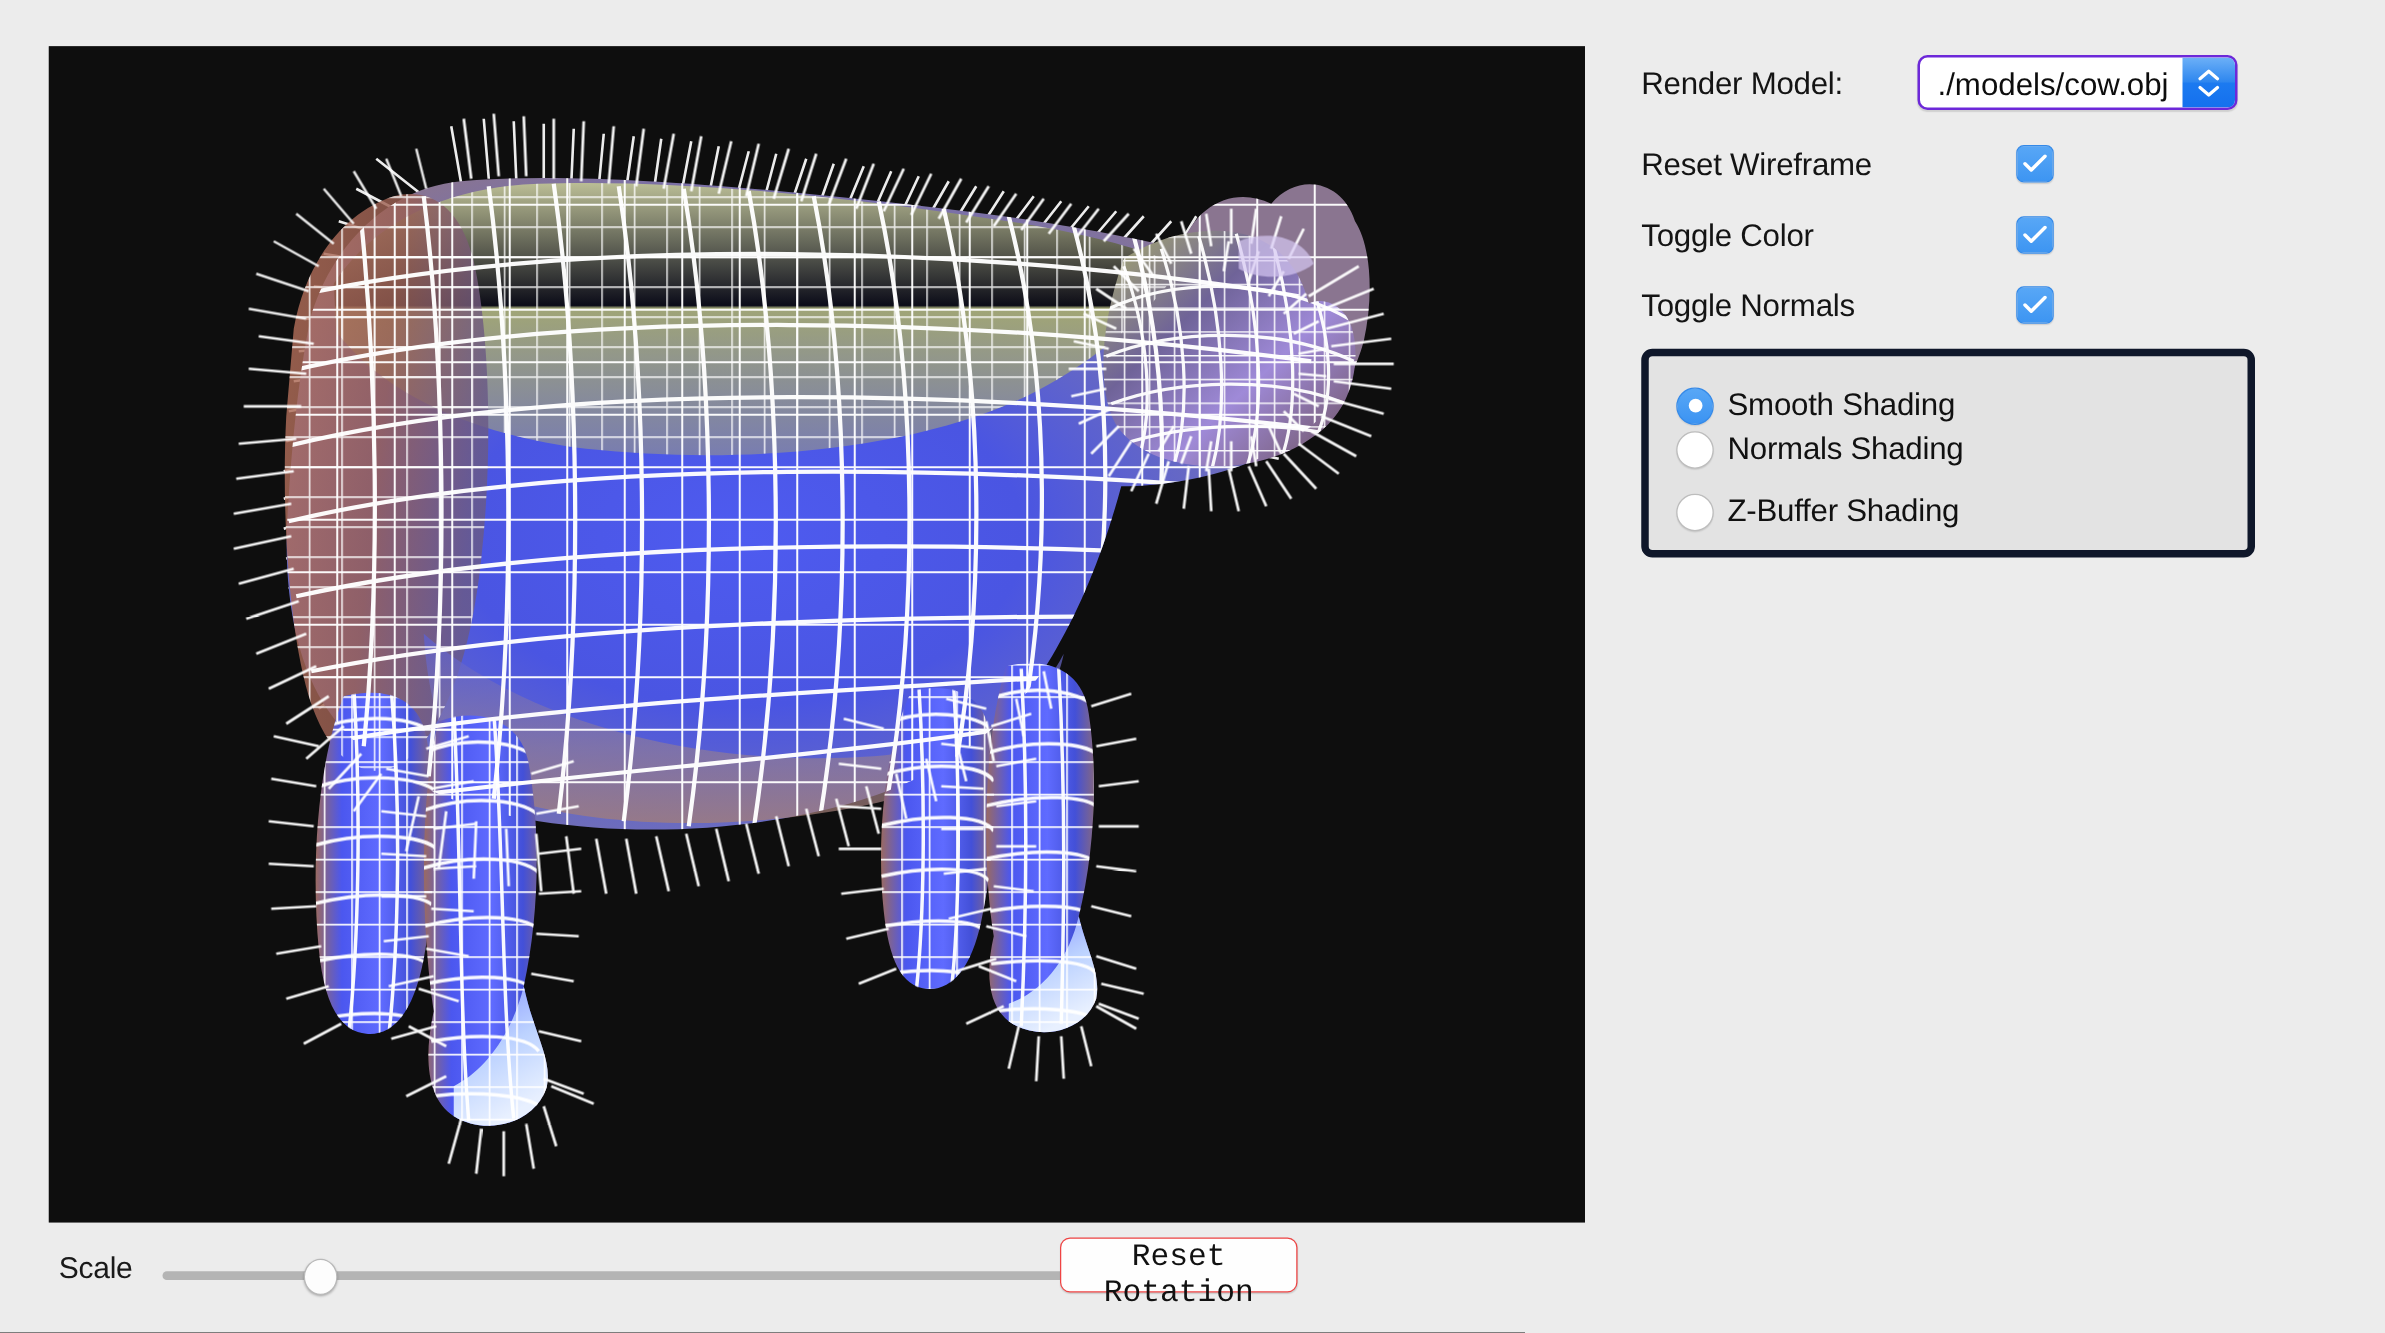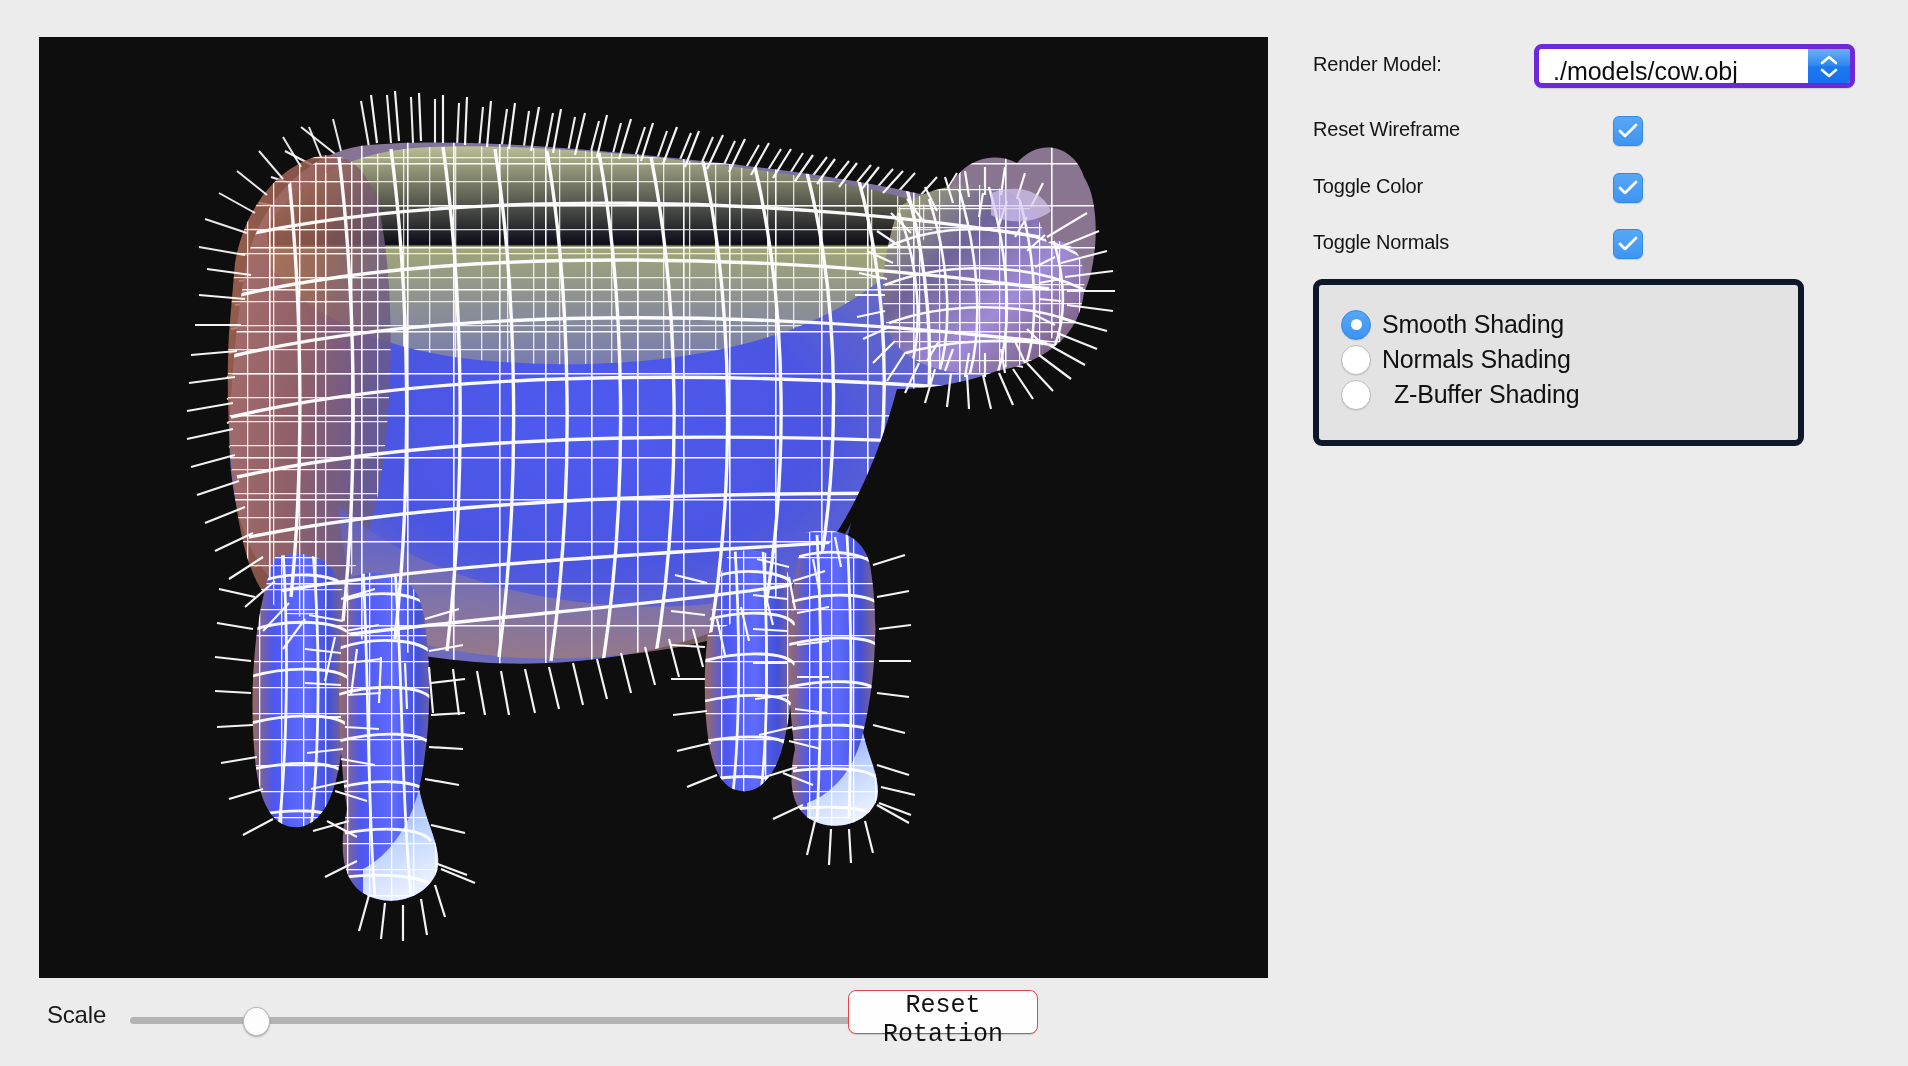--- a/index.html
+++ b/index.html
@@ -100,36 +100,36 @@
   .ctl-row {
     position: absolute;
     left: 0;
     width: 560px;
     height: 40px;
   }
   .ctl-label {
     position: absolute;
     left: 0;
     top: 4px;
-    font-size: 20px;
+    font-size: 25px;
     color: #141414;
     letter-spacing: -0.2px;
     white-space: nowrap;
   }
 
   
   #model-select {
     position: absolute;
     left: 221px;
     top: -5px;
-    width: 321px;
+    width: 256px;
     height: 44px;
     border-radius: 8px;
     background: #ffffff;
-    border: 5px solid #6d28d9;
+    border: 2px solid #6d28d9;
     box-shadow: 0 1px 1px rgba(0,0,0,0.12);
     box-sizing: border-box;
     overflow: hidden;
   }
   #model-select-value {
     position: absolute;
     left: 14px;
     top: 8px;
     font-size: 25px;
     color: #0d0d0d;
@@ -612,19 +612,19 @@
     <div class="radio-row" style="top:22px;">
       <div class="radio-outer selected">
         <div class="radio-dot"></div>
       </div>
       <div class="radio-label">Smooth Shading</div>
     </div>
     <div class="radio-row" style="top:57px;">
       <div class="radio-outer"></div>
       <div class="radio-label">Normals Shading</div>
     </div>
-    <div class="radio-row" style="top:92px;gap:12px;">
+    <div class="radio-row" style="top:107px;">
       <div class="radio-outer"></div>
       <div class="radio-label">Z-Buffer Shading</div>
     </div>
   </div>
 
 </div>
 
 </body></html>

